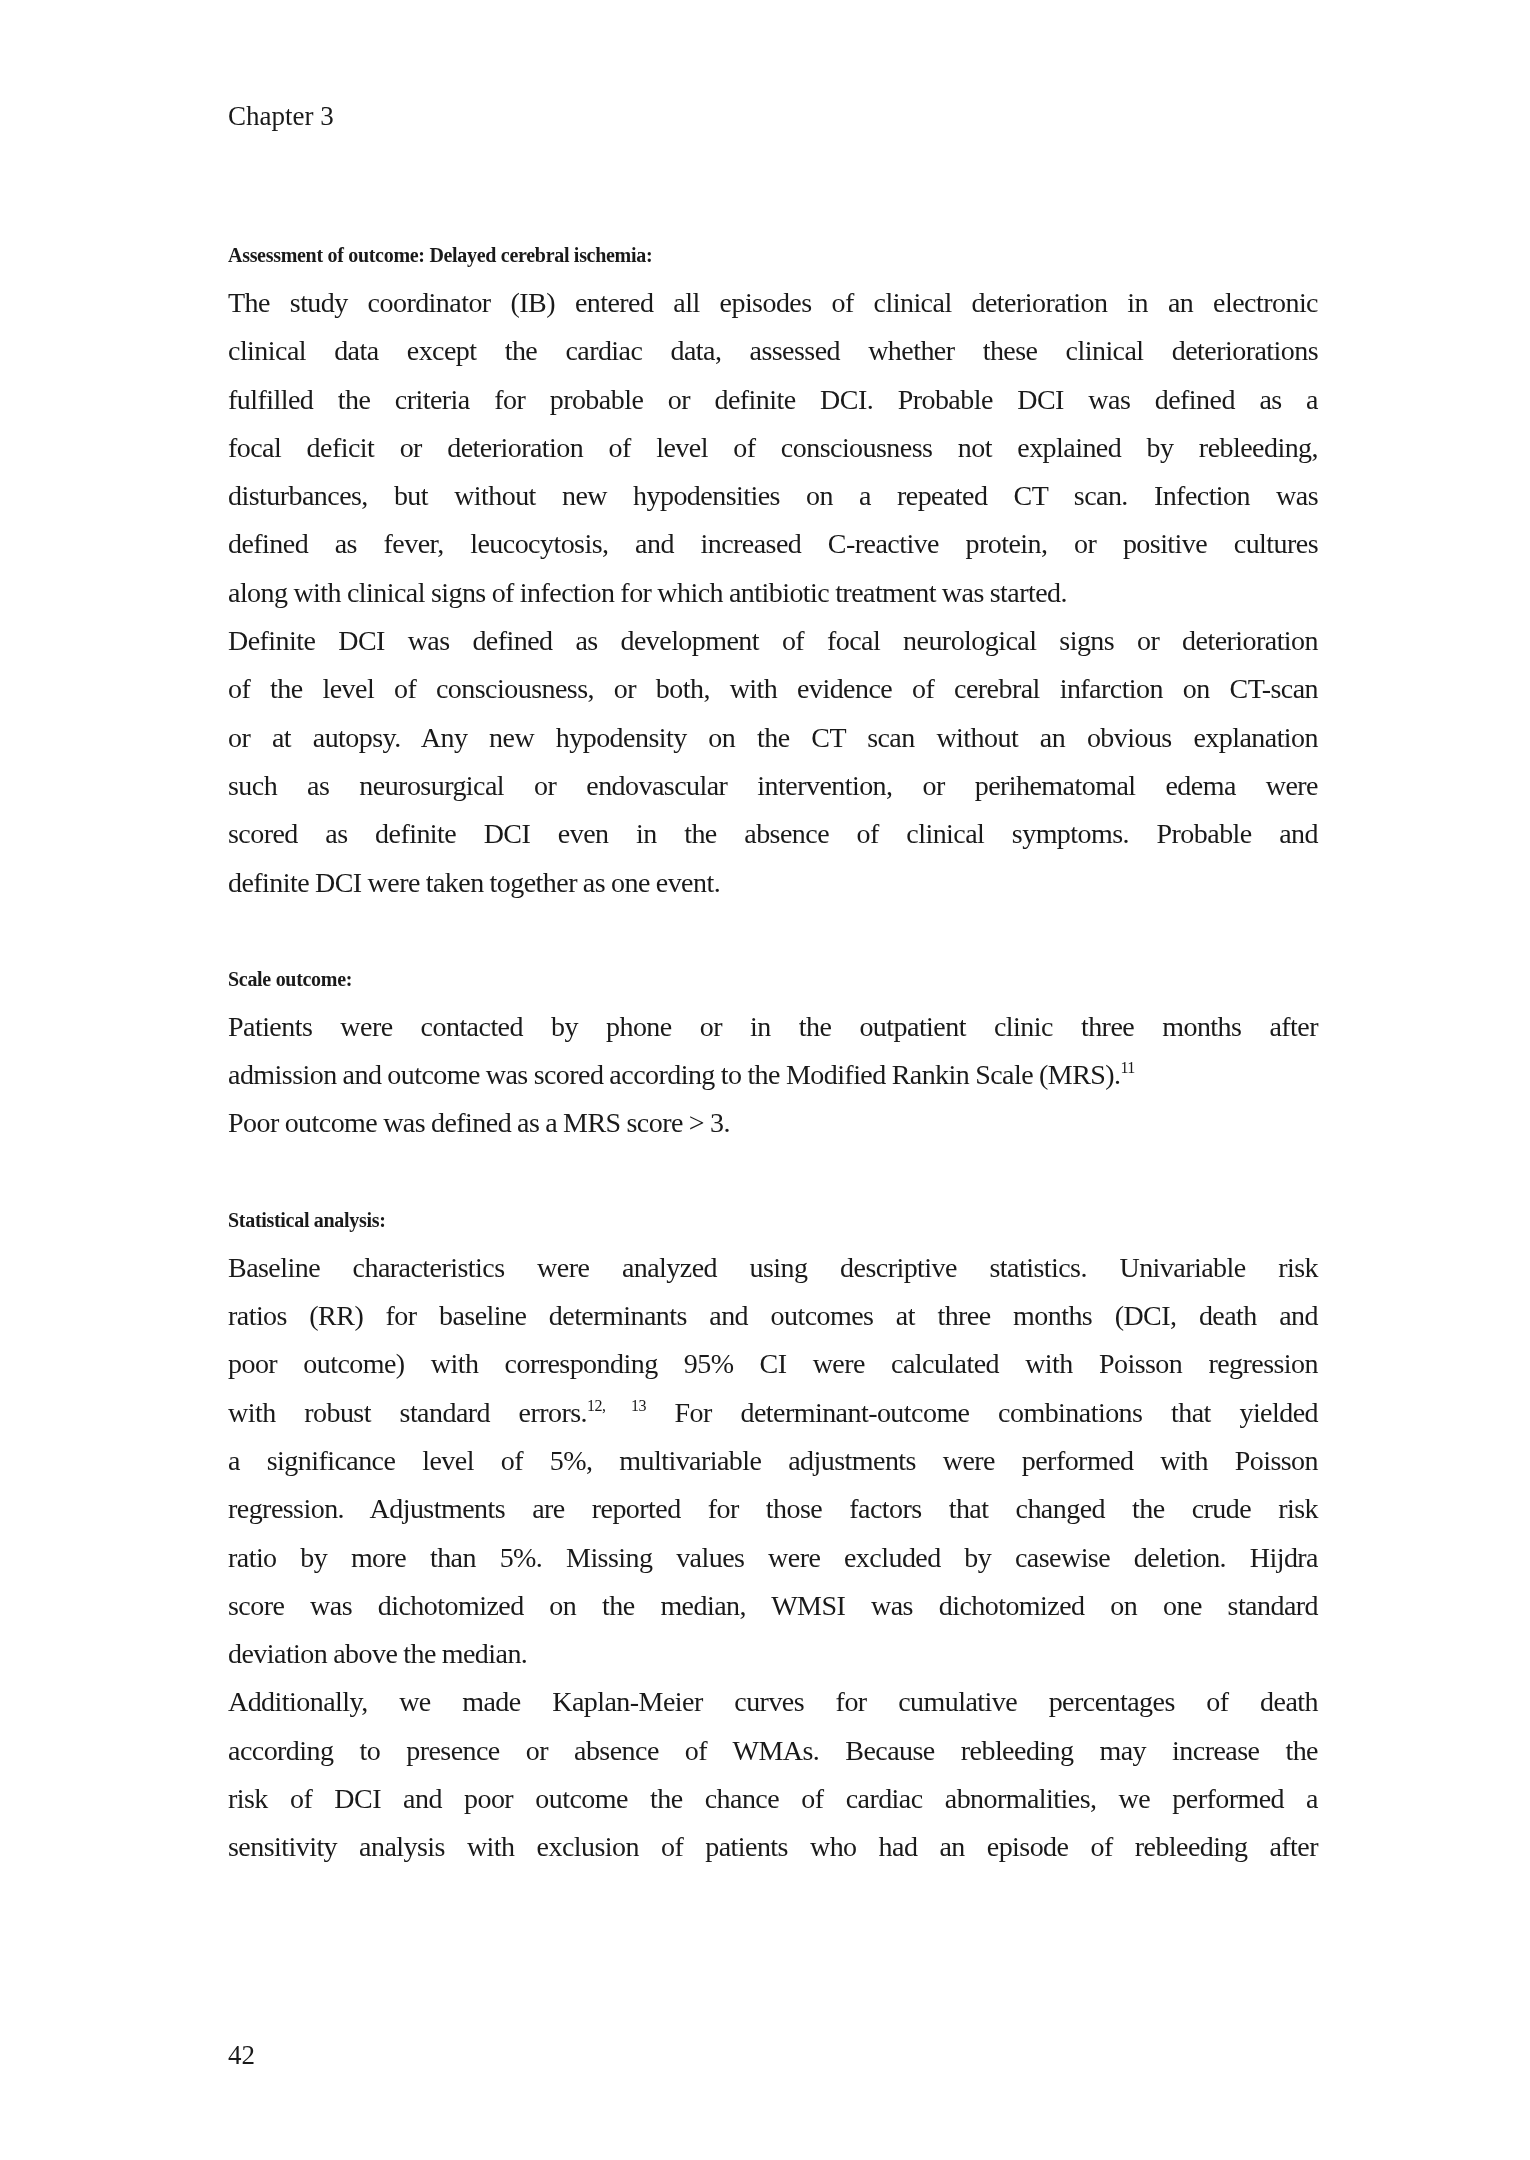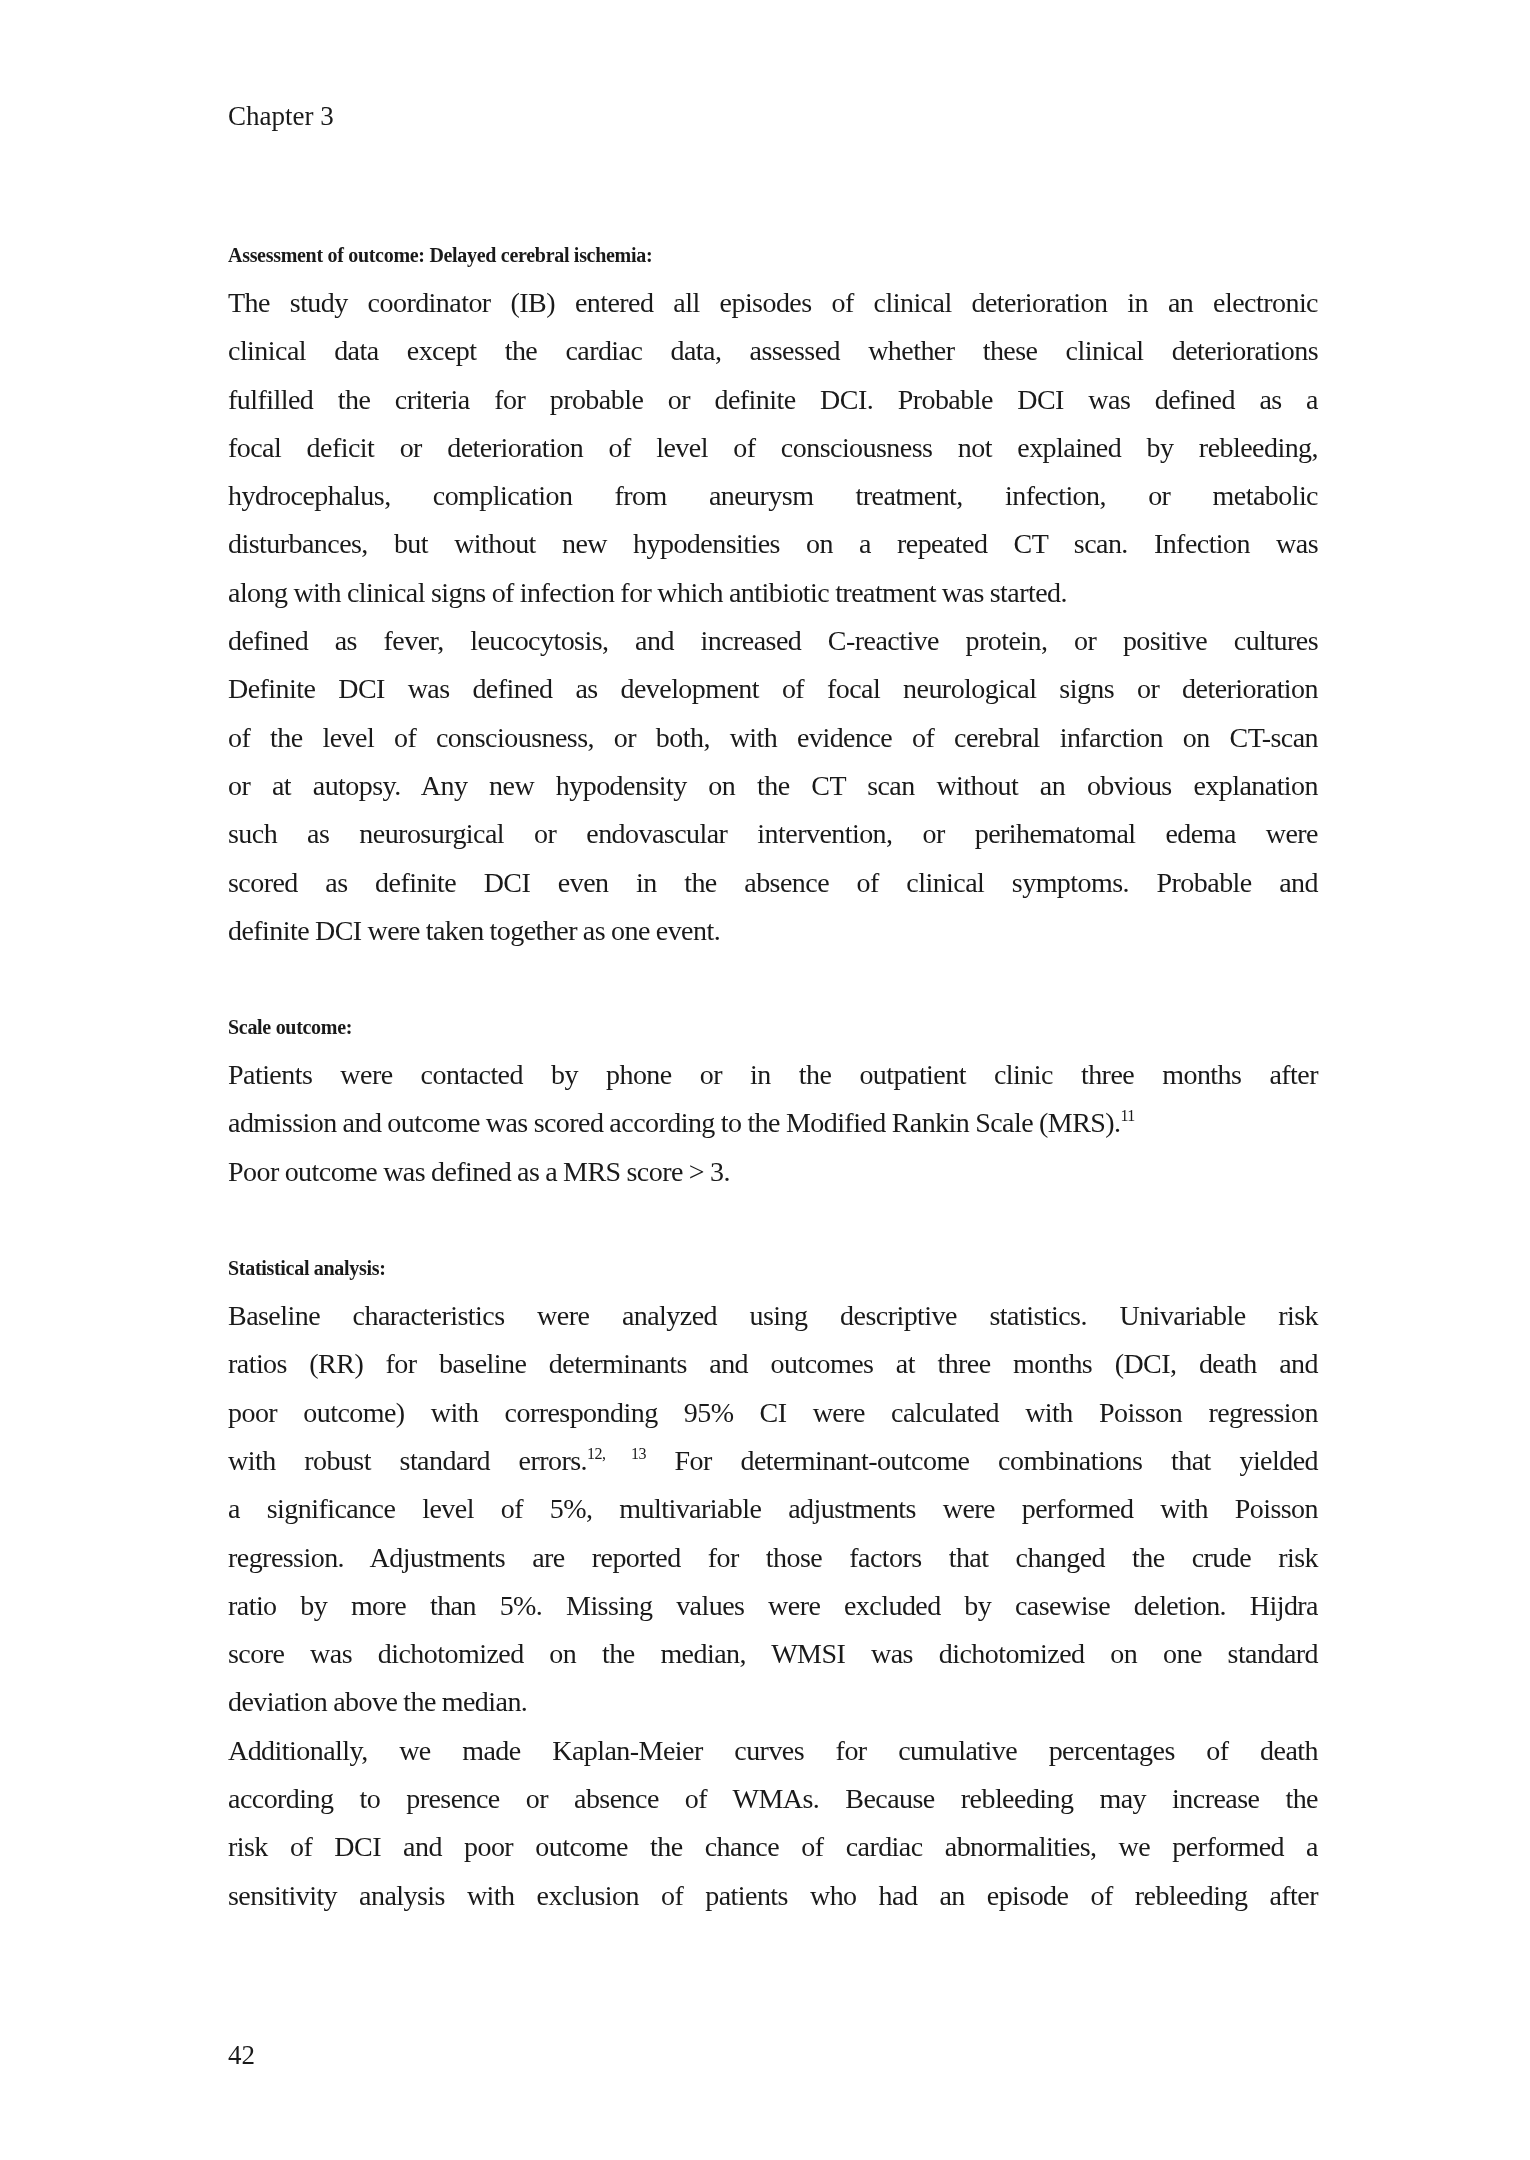--- a/index.html
+++ b/index.html
@@ -21,24 +21,23 @@
 <div class="running-head">Chapter 3</div>
 
 <div class="content">
   <section>
     <div class="heading">Assessment of outcome: Delayed cerebral ischemia:</div>
     <div class="para">
         <div class="line"><span>The study coordinator (IB) entered all episodes of clinical deterioration in an electronic</span></div>
         <div class="line"><span>clinical data except the cardiac data, assessed whether these clinical deteriorations</span></div>
         <div class="line"><span>fulfilled the criteria for probable or definite DCI. Probable DCI was defined as a</span></div>
         <div class="line"><span>focal deficit or deterioration of level of consciousness not explained by rebleeding,</span></div>
-        <div class="line"><span>hydrocephalus, complication from aneurysm treatment, infection, or metabolic</span></div>
         <div class="line"><span>disturbances, but without new hypodensities on a repeated CT scan. Infection was</span></div>
+        <div class="line"><span>defined as fever, leucocytosis, and increased C-reactive protein, or positive cultures</span></div>
         <div class="line last"><span>along with clinical signs of infection for which antibiotic treatment was started.</span></div>
-        <div class="line"><span>defined as fever, leucocytosis, and increased C-reactive protein, or positive cultures</span></div>
         <div class="line"><span>Definite DCI was defined as development of focal neurological signs or deterioration</span></div>
         <div class="line"><span>of the level of consciousness, or both, with evidence of cerebral infarction on CT-scan</span></div>
         <div class="line"><span>or at autopsy. Any new hypodensity on the CT scan without an obvious explanation</span></div>
         <div class="line"><span>such as neurosurgical or endovascular intervention, or perihematomal edema were</span></div>
         <div class="line"><span>scored as definite DCI even in the absence of clinical symptoms. Probable and</span></div>
         <div class="line last"><span>definite DCI were taken together as one event.</span></div>
       </div>
   </section>
   <div class="gap"></div>
   <section>

